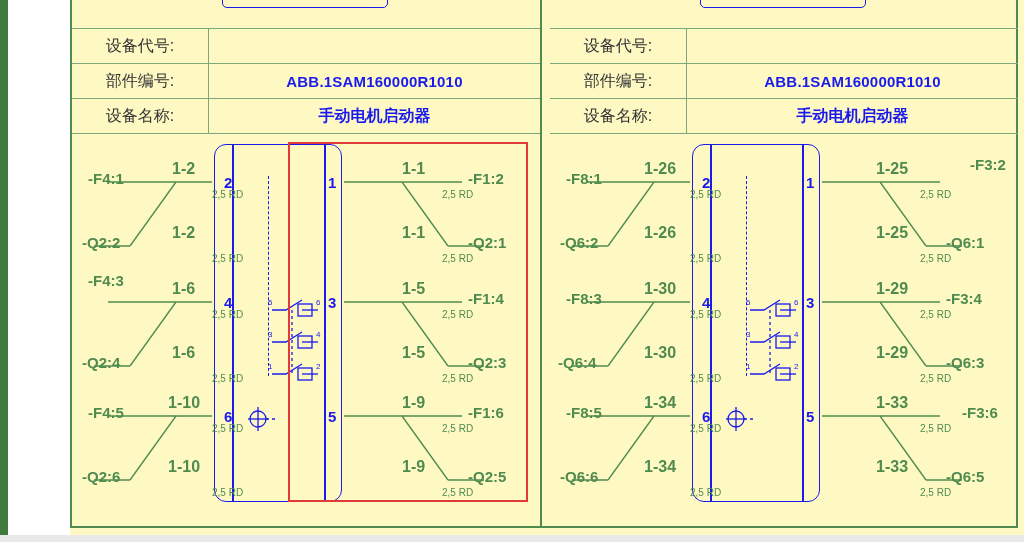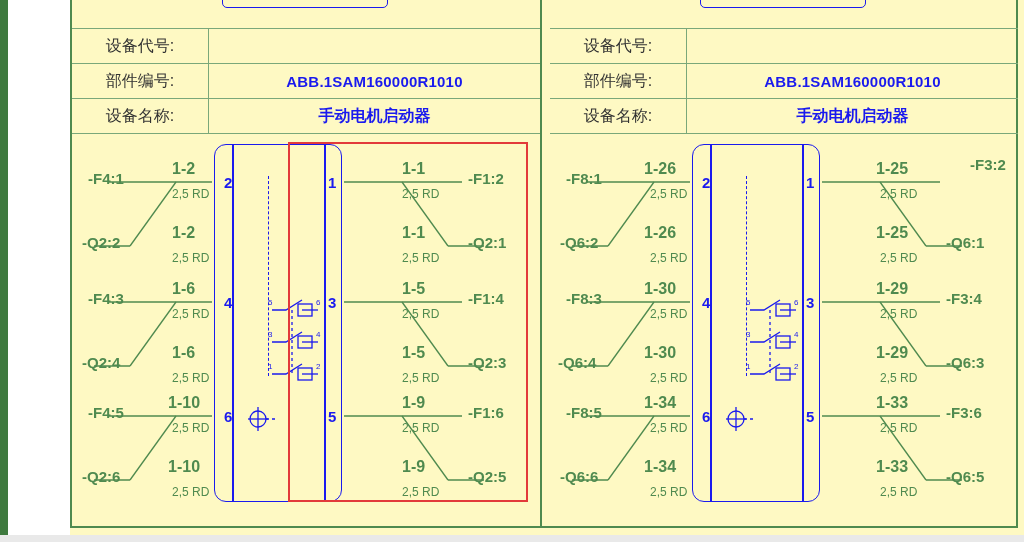--- a/index.html
+++ b/index.html
@@ -140,21 +140,22 @@
     font-weight: bold;
     font-size: 15px;
   }
   .conn .wire {
     color: #4f8a4f;
     font-weight: bold;
     font-size: 16px;
   }
   .conn .spec {
     color: #4f8a4f;
-    font-size: 12px;
+    font-size: 10px;
+    margin-left: 40px;
   }
 
   
   .svg-overlay {
     position: absolute;
     left: 0; top: 0;
     width: 468px; height: 382px;
     overflow: visible;
   }
 
@@ -289,21 +290,21 @@
     </svg>
 
     <div class="conn" style="left:16px; top:34px;"><span class="dev">-F4:1</span></div>
     <div class="conn" style="left:100px; top:24px;"><span class="wire">1-2</span></div>
     <div class="conn" style="left:100px; top:48px;"><span class="spec">2,5 RD</span></div>
 
     <div class="conn" style="left:10px; top:98px;"><span class="dev">-Q2:2</span></div>
     <div class="conn" style="left:100px; top:88px;"><span class="wire">1-2</span></div>
     <div class="conn" style="left:100px; top:112px;"><span class="spec">2,5 RD</span></div>
 
-    <div class="conn" style="left:16px; top:154px;"><span class="dev">-F4:3</span></div>
+    <div class="conn" style="left:16px; top:136px;"><span class="dev">-F4:3</span></div>
     <div class="conn" style="left:100px; top:144px;"><span class="wire">1-6</span></div>
     <div class="conn" style="left:100px; top:168px;"><span class="spec">2,5 RD</span></div>
 
     <div class="conn" style="left:10px; top:218px;"><span class="dev">-Q2:4</span></div>
     <div class="conn" style="left:100px; top:208px;"><span class="wire">1-6</span></div>
     <div class="conn" style="left:100px; top:232px;"><span class="spec">2,5 RD</span></div>
 
     <div class="conn" style="left:16px; top:268px;"><span class="dev">-F4:5</span></div>
     <div class="conn" style="left:96px; top:258px;"><span class="wire">1-10</span></div>
     <div class="conn" style="left:100px; top:282px;"><span class="spec">2,5 RD</span></div>
@@ -459,21 +460,21 @@
     <div class="conn" style="left:326px; top:144px;"><span class="wire">1-29</span></div>
     <div class="conn" style="left:330px; top:168px;"><span class="spec">2,5 RD</span></div>
     <div class="conn" style="left:396px; top:154px;"><span class="dev">-F3:4</span></div>
 
     <div class="conn" style="left:326px; top:208px;"><span class="wire">1-29</span></div>
     <div class="conn" style="left:330px; top:232px;"><span class="spec">2,5 RD</span></div>
     <div class="conn" style="left:396px; top:218px;"><span class="dev">-Q6:3</span></div>
 
     <div class="conn" style="left:326px; top:258px;"><span class="wire">1-33</span></div>
     <div class="conn" style="left:330px; top:282px;"><span class="spec">2,5 RD</span></div>
-    <div class="conn" style="left:396px; top:268px;"><span class="dev">-F3:6</span></div>
+    <div class="conn" style="left:412px; top:268px;"><span class="dev">-F3:6</span></div>
 
     <div class="conn" style="left:326px; top:322px;"><span class="wire">1-33</span></div>
     <div class="conn" style="left:330px; top:346px;"><span class="spec">2,5 RD</span></div>
     <div class="conn" style="left:396px; top:332px;"><span class="dev">-Q6:5</span></div>
   </div>
 
   <div class="bottom-strip"></div>
 </div>
 
 </body></html>

